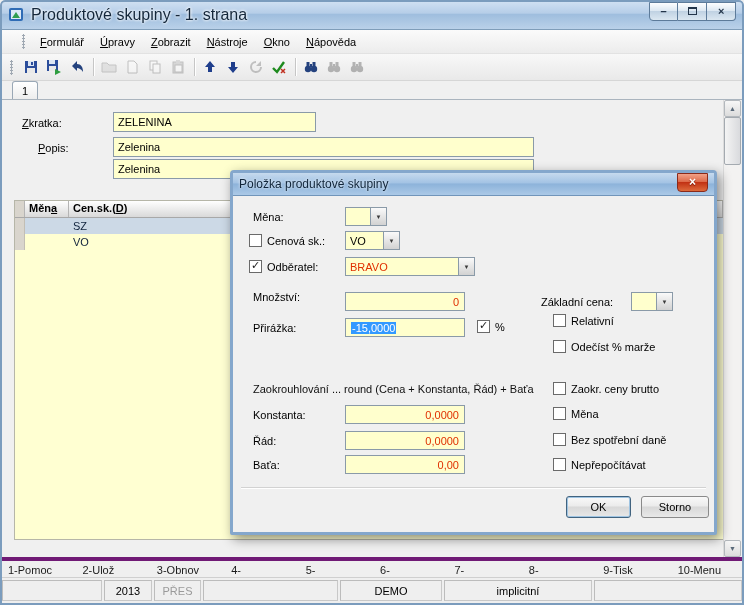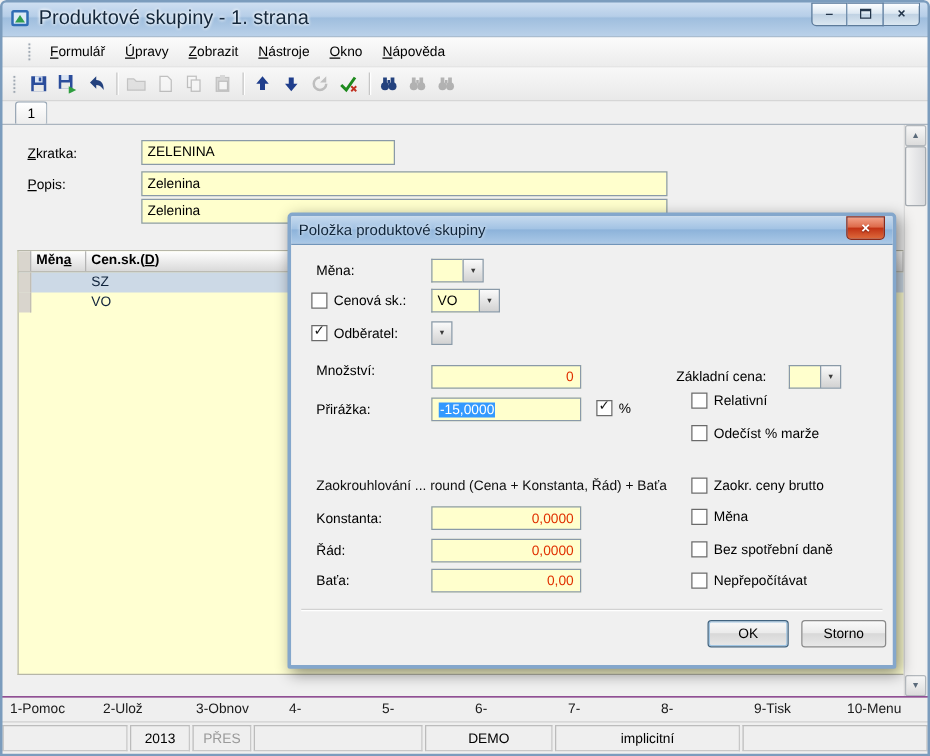--- a/index.html
+++ b/index.html
@@ -61,21 +61,21 @@
   
   .vscroll{position:absolute;left:723px;top:100px;width:17px;height:457px;background:#f3f2f1;border-left:1px solid #dcdcdc}
   .varrow{position:absolute;left:0;width:17px;height:17px;background:linear-gradient(#f7f7f7,#dcdcdc);
     border:1px solid #b3b8bd;border-radius:2px;display:flex;align-items:center;justify-content:center;font-size:7px;color:#5a6a7a}
   .varrow.up{top:0}
   .varrow.down{bottom:0}
   .vthumb{position:absolute;left:0;top:17px;width:17px;height:48px;background:linear-gradient(90deg,#f4f4f4,#d9dadd);
     border:1px solid #a4aab0;border-radius:2px}
 
   
-  .fkeys{position:absolute;left:0;top:557px;width:744px;height:20px;background:#efefef;border-top:1px solid #701a75;display:flex}
+  .fkeys{position:absolute;left:0;top:557px;width:744px;height:20px;background:#efefef;border-top:4px solid #701a75;display:flex}
   .fkey{flex:1;padding:3px 0 0 8px;white-space:nowrap;color:#1a1a1a}
   .statusbar{position:absolute;left:0;top:577px;width:744px;height:26px;background:#efefef;border-top:1px solid #cfcfcf;
     display:flex;padding:2px;gap:2px}
   .sseg{border:1px solid #c8c8c8;border-top-color:#bcbcbc;border-left-color:#bcbcbc;background:#efefef;
     display:flex;align-items:center;justify-content:center;white-space:nowrap}
   .sseg.dim{color:#9a9a9a}
 
   
   .dialog{position:absolute;left:230px;top:170px;width:487px;height:365px;border:3px solid #84a7cc;
     border-radius:4px 4px 2px 2px;background:#f0f0f0;box-shadow:3px 4px 12px rgba(0,0,0,.45);z-index:30}
@@ -241,21 +241,21 @@
         </svg>
       </span>
   </div>
 
   <div class="tabstrip">
     <div class="tab">1</div>
   </div>
 
   <span class="flabel" style="left:22px;top:117px"><u>Z</u>kratka:</span>
   <input class="tinput" style="left: 113px; top: 112px; width: 203px;" value="ZELENINA">
-  <span class="flabel" style="left:22px;top:142px"><u>P</u>opis:</span>
+  <span class="flabel" style="left:38px;top:142px"><u>P</u>opis:</span>
   <input class="tinput" style="left: 113px; top: 137px; width: 421px;" value="Zelenina">
   <input class="tinput" style="left: 113px; top: 159px; width: 421px;" value="Zelenina">
 
   <div class="grid">
     <div class="ghead">
       <div class="ghc gut"></div>
       <div class="ghc mena">Měn<u>a</u></div>
       <div class="ghc censk">Cen.sk.(<u>D</u>)</div>
     </div>
     <div class="grow sel">
@@ -327,20 +327,21 @@
         <span class="cbtn">
             <span>▼</span>
           </span>
       </span>
 
       <span class="cb" style="left:16px;top:64px">
           <i>✓</i>
         </span>
       <span class="dlabel" style="left:34px;top:65px">Odběratel:</span>
       <span class="combo" style="left:112px;top:61px">
+        <span class="cfield red" style="width:113px">BRAVO</span>
         <span class="cbtn">
             <span>▼</span>
           </span>
       </span>
 
       <span class="dlabel" style="left:20px;top:95px">Množství:</span>
       <span class="dinput num" style="left:112px;top:96px;width:120px">
           <span>0</span>
         </span>
       <span class="dlabel" style="left:308px;top:100px">Základní cena:</span>

